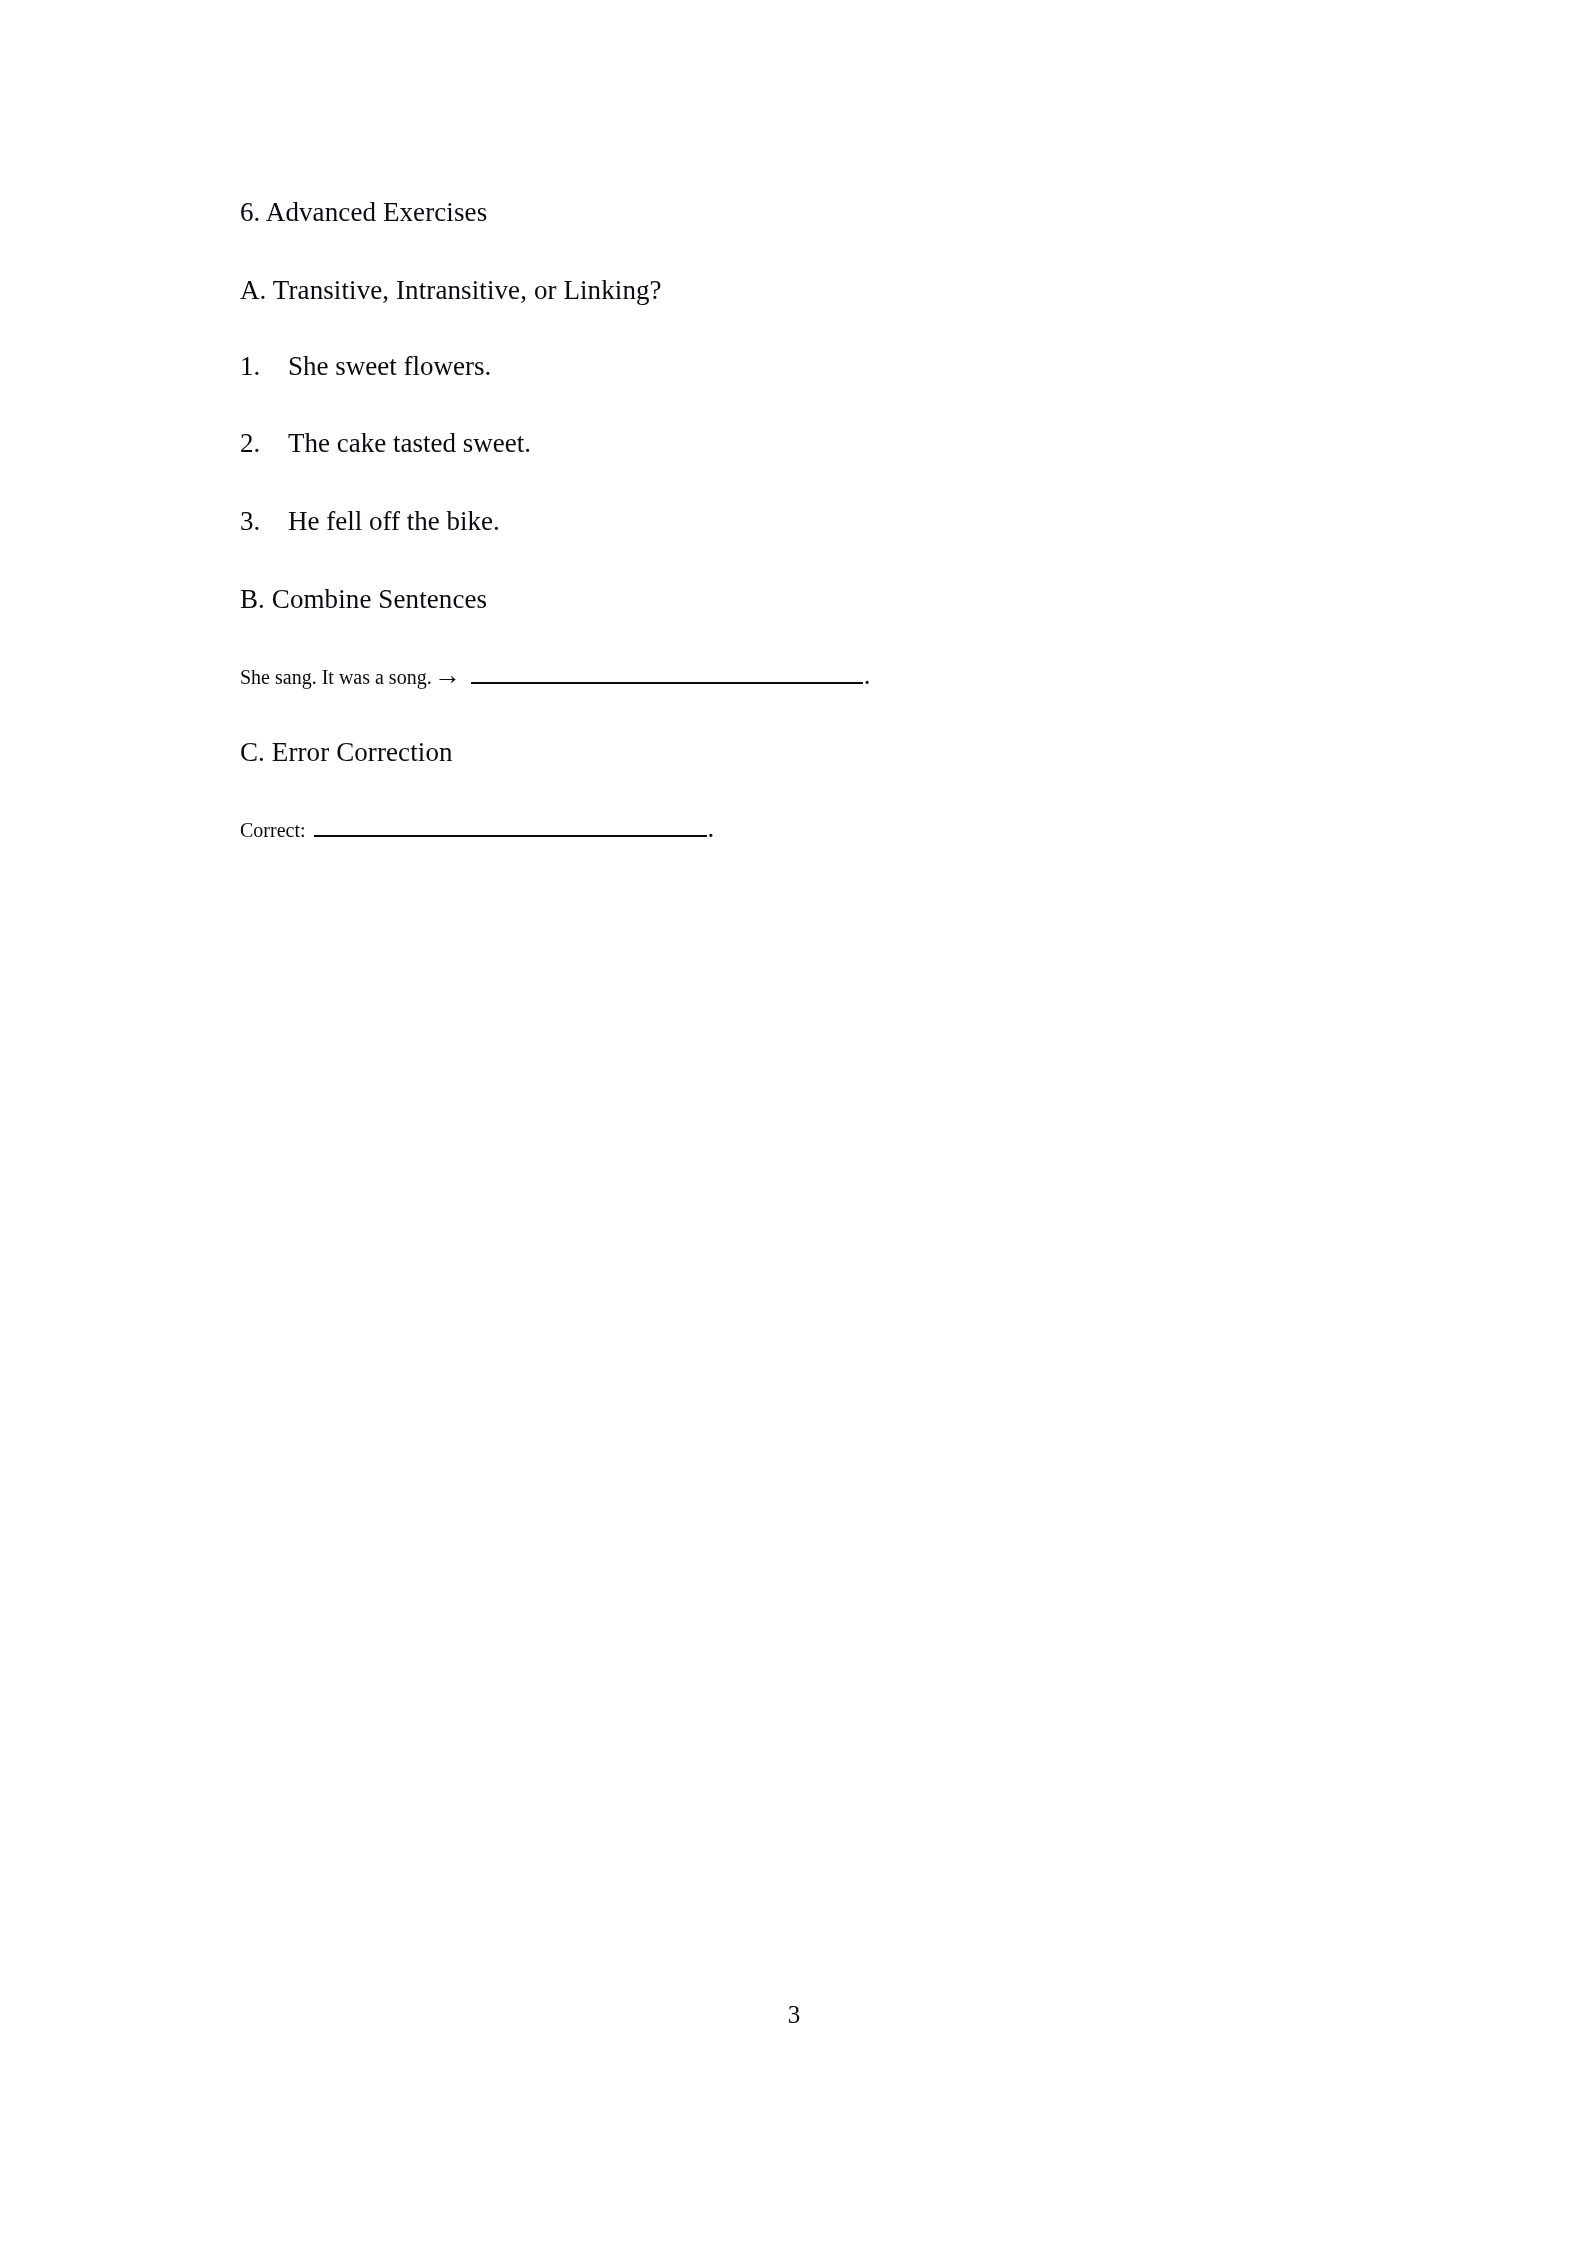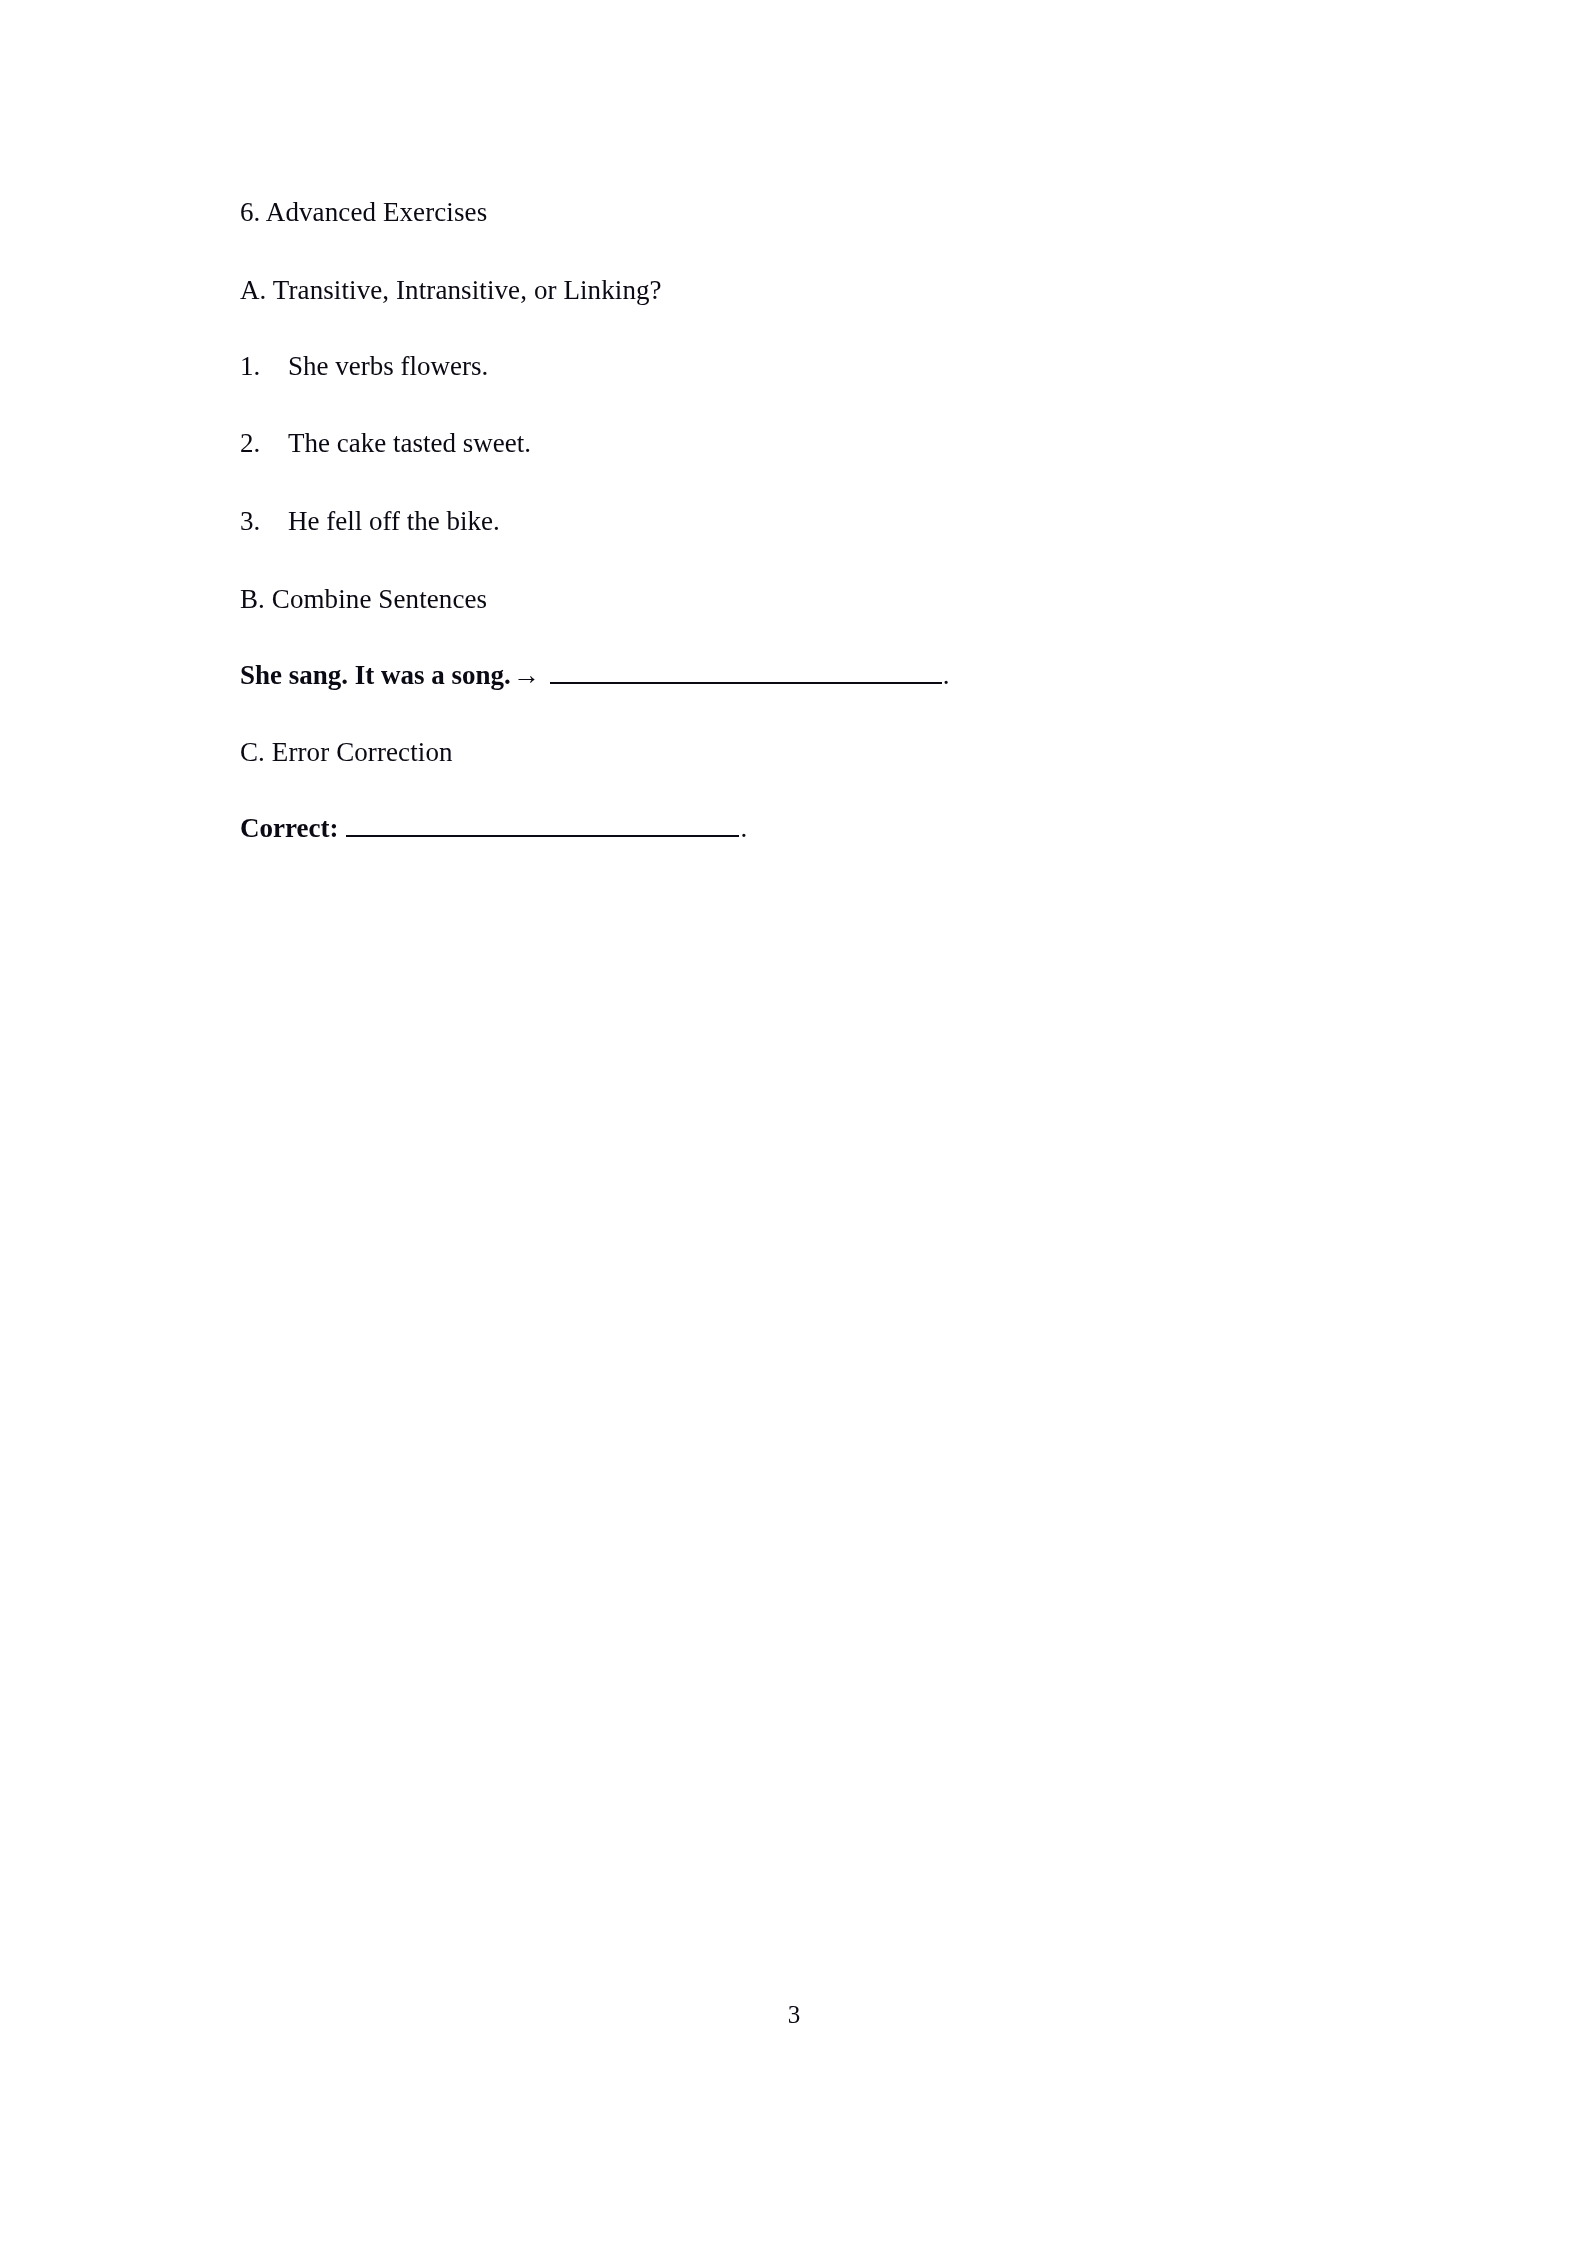--- a/index.html
+++ b/index.html
@@ -66,22 +66,21 @@
 
   .fill-line {
     display: flex;
     align-items: baseline;
     font-size: 27px;
     line-height: 1.25;
     margin: 0 0 44px 0;
     white-space: nowrap;
   }
   .fill-lead {
-    font-size: 27px;
-    font-weight: bold;
+    font-size: 20px;
   }
   .arrow {
     font-size: 27px;
     padding: 0 2px;
   }
   .blank {
     display: inline-block;
     border-bottom: 2px solid #0a0a14;
     height: 22px;
     margin: 0 1px 0 8px;
@@ -109,21 +108,21 @@
 
   <div class="content">
 
     <h1 class="heading">6. Advanced Exercises</h1>
 
     <h2 class="heading tight">A. Transitive, Intransitive, or Linking?</h2>
 
     <ul class="list">
       <li class="list-item">
         <span class="list-num">1.</span>
-        <span class="list-text">She verbs flowers.</span>
+        <span class="list-text">She sweet flowers.</span>
       </li>
       <li class="list-item">
         <span class="list-num">2.</span>
         <span class="list-text">The cake tasted sweet.</span>
       </li>
       <li class="list-item">
         <span class="list-num">3.</span>
         <span class="list-text">He fell off the bike.</span>
       </li>
     </ul>

